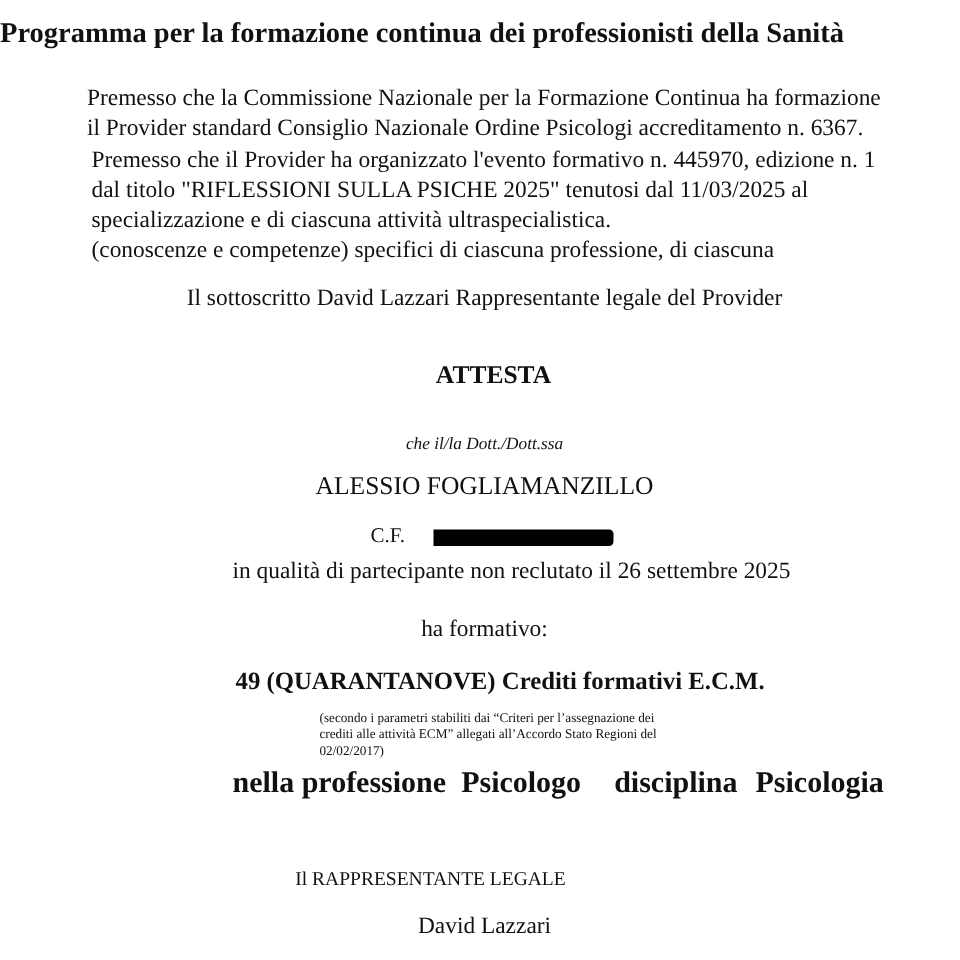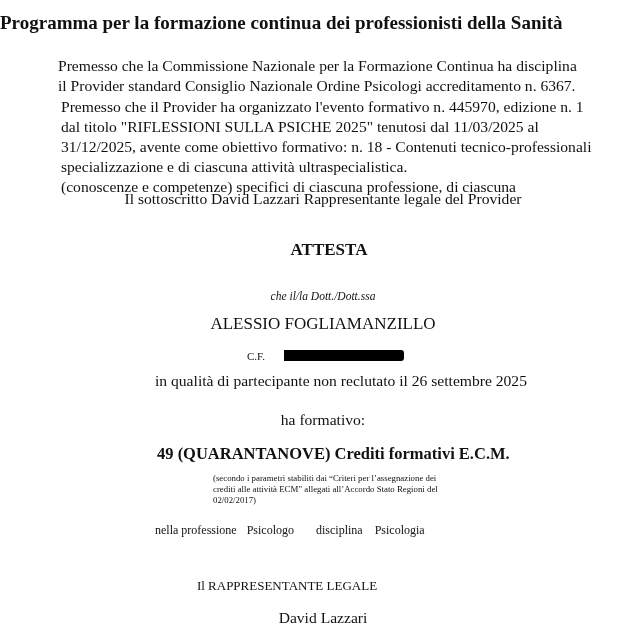--- a/index.html
+++ b/index.html
@@ -10,50 +10,49 @@
   .abs { position: absolute; white-space: nowrap; }
   .title { left: 0; width: 640px; text-align: left; top: 12px; font-size: 19px; font-weight: bold; }
   .para { left: 58px; font-size: 15.6px; line-height: 20px; }
   .p1 { top: 56px; }
   .p2 { top: 97px; left: 61px; }
   .center { left: 0; width: 640px; text-align: center; }
   .signer { top: 190px; left: 0; width: 640px; text-align: center; font-size: 15.6px; padding-left: 6px; box-sizing: border-box; }
   .attesta { top: 240px; font-size: 17px; font-weight: bold; padding-left: 18px; box-sizing: border-box; }
   .che { top: 290px; font-size: 11.5px; padding-left: 6px; box-sizing: border-box; font-style: italic; }
   .name { top: 314px; font-size: 17px; padding-left: 6px; box-sizing: border-box; }
-  .cf-row { top: 350px; left: 247px; font-size: 11px; display: flex; align-items: flex-start; }
+  .cf-row { top: 350px; left: 247px; font-size: 14px; display: flex; align-items: center; }
   .cf-label { margin-right: 19px; }
   .redact { display: inline-block; width: 120px; height: 11px; background: #000000; border-radius: 0 3px 3px 0; }
   .qualita { top: 372px; left: 155px; font-size: 15.6px; }
   .acquisito { top: 411px; font-size: 15.6px; padding-left: 6px; box-sizing: border-box; }
   .crediti { top: 444px; left: 157px; font-size: 16.5px; font-weight: bold; }
   .note { top: 473px; left: 213px; font-size: 8.8px; line-height: 11px; white-space: normal; width: 240px; }
-  .prof { top: 523px; left: 155px; font-size: 12px; }
+  .prof { top: 511px; left: 155px; font-size: 20px; font-weight: bold; }
   .prof span { display: inline-block; }
   .gap1 { margin-left: 10px; }
   .gap2 { margin-left: 22px; }
   .gap3 { margin-left: 12px; }
   .rapp { top: 578px; left: 0; width: 568px; text-align: center; font-size: 13px; padding-left: 6px; box-sizing: border-box; }
   .signame { top: 609px; left: 0; width: 640px; text-align: center; font-size: 15.6px; padding-left: 6px; box-sizing: border-box; }
 </style>
 </head>
 <body>
 
 <div>
   <div class="abs title">Programma per la formazione continua dei professionisti della Sanità</div>
 
   <div class="abs para p1">
-    <div>Premesso che la Commissione Nazionale per la Formazione Continua ha disciplina</div>
+    <div>Premesso che la Commissione Nazionale per la Formazione Continua ha formazione</div>
     <div>il Provider standard Consiglio Nazionale Ordine Psicologi accreditamento n. 6367.</div>
   </div>
 
   <div class="abs para p2">
     <div>Premesso che il Provider ha organizzato l'evento formativo n. 445970, edizione n. 1</div>
     <div>dal titolo "RIFLESSIONI SULLA PSICHE 2025" tenutosi dal 11/03/2025 al</div>
-    <div>31/12/2025, avente come obiettivo formativo: n. 18 - Contenuti tecnico-professionali</div>
     <div>specializzazione e di ciascuna attività ultraspecialistica.</div>
     <div>(conoscenze e competenze) specifici di ciascuna professione, di ciascuna</div>
   </div>
 
   <div class="abs signer">Il sottoscritto David Lazzari Rappresentante legale del Provider</div>
 
   <div class="abs center attesta">ATTESTA</div>
 
   <div class="abs center che">che il/la Dott./Dott.ssa</div>
 

